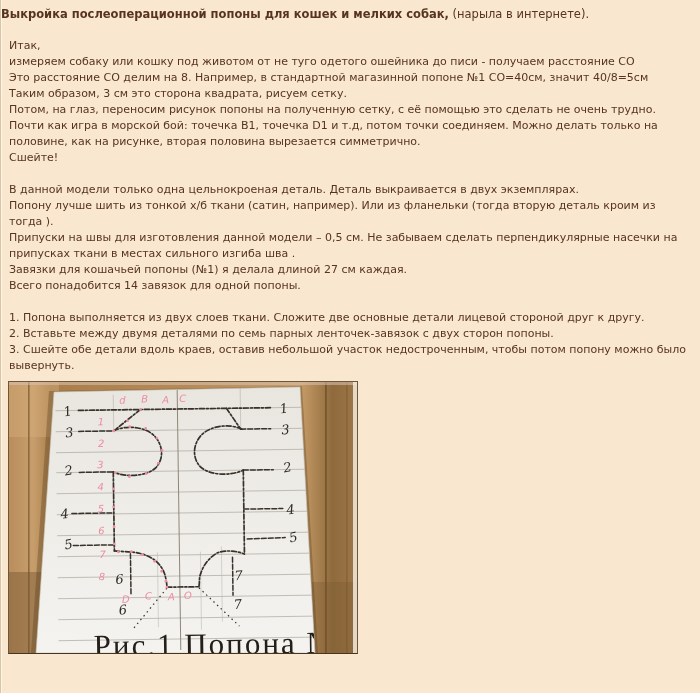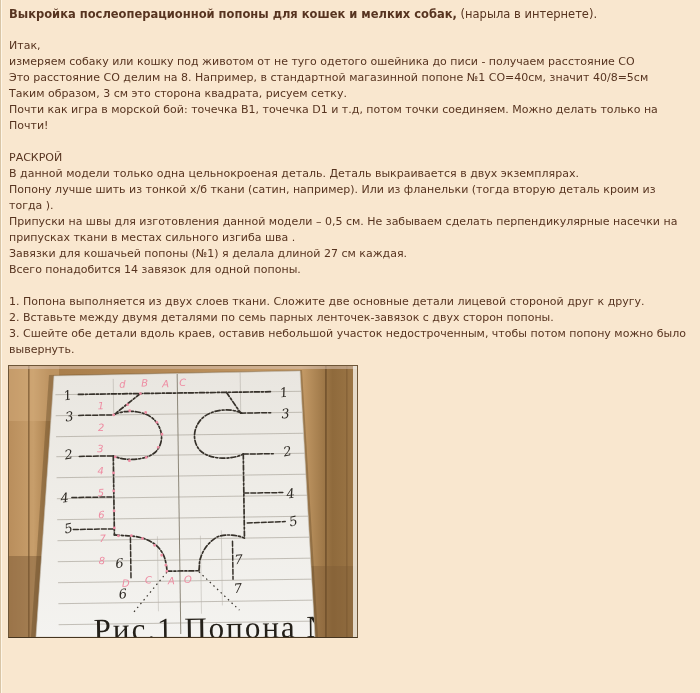--- a/index.html
+++ b/index.html
@@ -11,21 +11,21 @@
     color:#573420;
   }
   .page{
     width:698px;height:693px;
     border-left:1px solid #d9c5a6;
     box-shadow:inset 1px 0 0 #fdf5e7;
     padding-top:6px;
     box-sizing:border-box;
   }
   .title-line{
-    padding-left:8px;height:16px;line-height:16px;
+    height:16px;line-height:16px;
     font-size:11.5px;white-space:pre;
   }
   .title-line b{font-weight:bold;}
   .body-lines .line{
     padding-left:8px;height:16px;line-height:16px;
     font-size:11px;white-space:pre;
   }
   .photo-frame{
     margin:7px 0 0 7px;
     width:348px;height:271px;
@@ -45,24 +45,25 @@
 <div class="page">
 
   <div class="title-line"><b>Выкройка послеоперационной попоны для кошек и мелких собак,</b><span> (нарыла в интернете).</span></div>
 
   <div class="body-lines">
       <div class="line"></div>
       <div class="line">Итак,</div>
       <div class="line">измеряем собаку или кошку под животом от не туго одетого ошейника до писи - получаем расстояние СО</div>
       <div class="line">Это расстояние СО делим на 8. Например, в стандартной магазинной попоне №1 СО=40см, значит 40/8=5см</div>
       <div class="line">Таким образом, 3 см это сторона квадрата, рисуем сетку.</div>
+      <div class="line">Потом, на глаз, переносим рисунок попоны на полученную сетку, с её помощью это сделать не очень трудно.</div>
       <div class="line">Почти как игра в морской бой: точечка B1, точечка D1 и т.д, потом точки соединяем. Можно делать только на</div>
-      <div class="line">Почти!</div>
+      <div class="line">половине, как на рисунке, вторая половина вырезается симметрично.</div>
+      <div class="line">Сшейте!</div>
       <div class="line"></div>
-      <div class="line">РАСКРОЙ</div>
       <div class="line">В данной модели только одна цельнокроеная деталь. Деталь выкраивается в двух экземплярах.</div>
       <div class="line">Попону лучше шить из тонкой х/б ткани (сатин, например). Или из фланельки (тогда вторую деталь кроим из</div>
       <div class="line">тогда ).</div>
       <div class="line">Припуски на швы для изготовления данной модели – 0,5 см. Не забываем сделать перпендикулярные насечки на</div>
       <div class="line">припусках ткани в местах сильного изгиба шва .</div>
       <div class="line">Завязки для кошачьей попоны (№1) я делала длиной 27 см каждая.</div>
       <div class="line">Всего понадобится 14 завязок для одной попоны.</div>
       <div class="line"></div>
       <div class="line">1. Попона выполняется из двух слоев ткани. Сложите две основные детали лицевой стороной друг к другу.</div>
       <div class="line">2. Вставьте между двумя деталями по семь парных ленточек-завязок с двух сторон попоны.</div>

